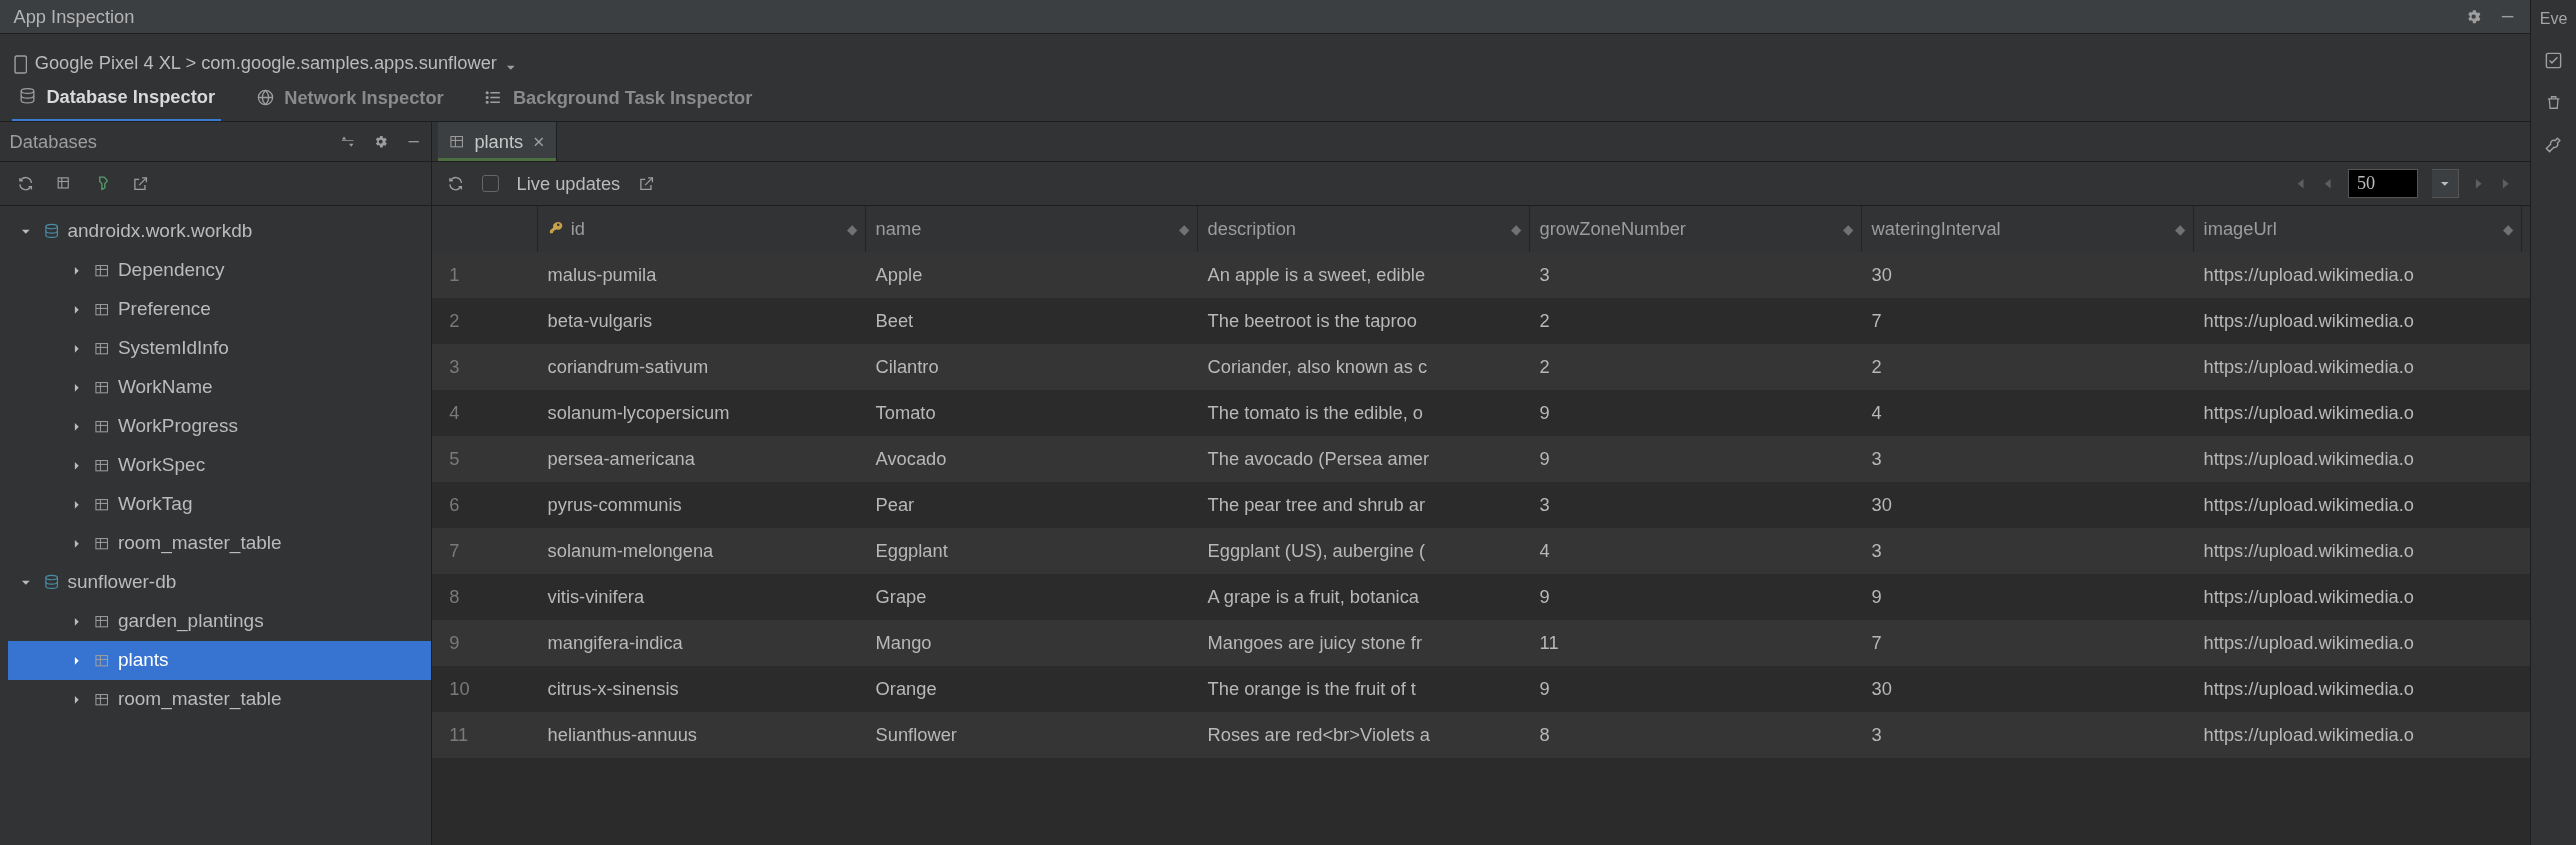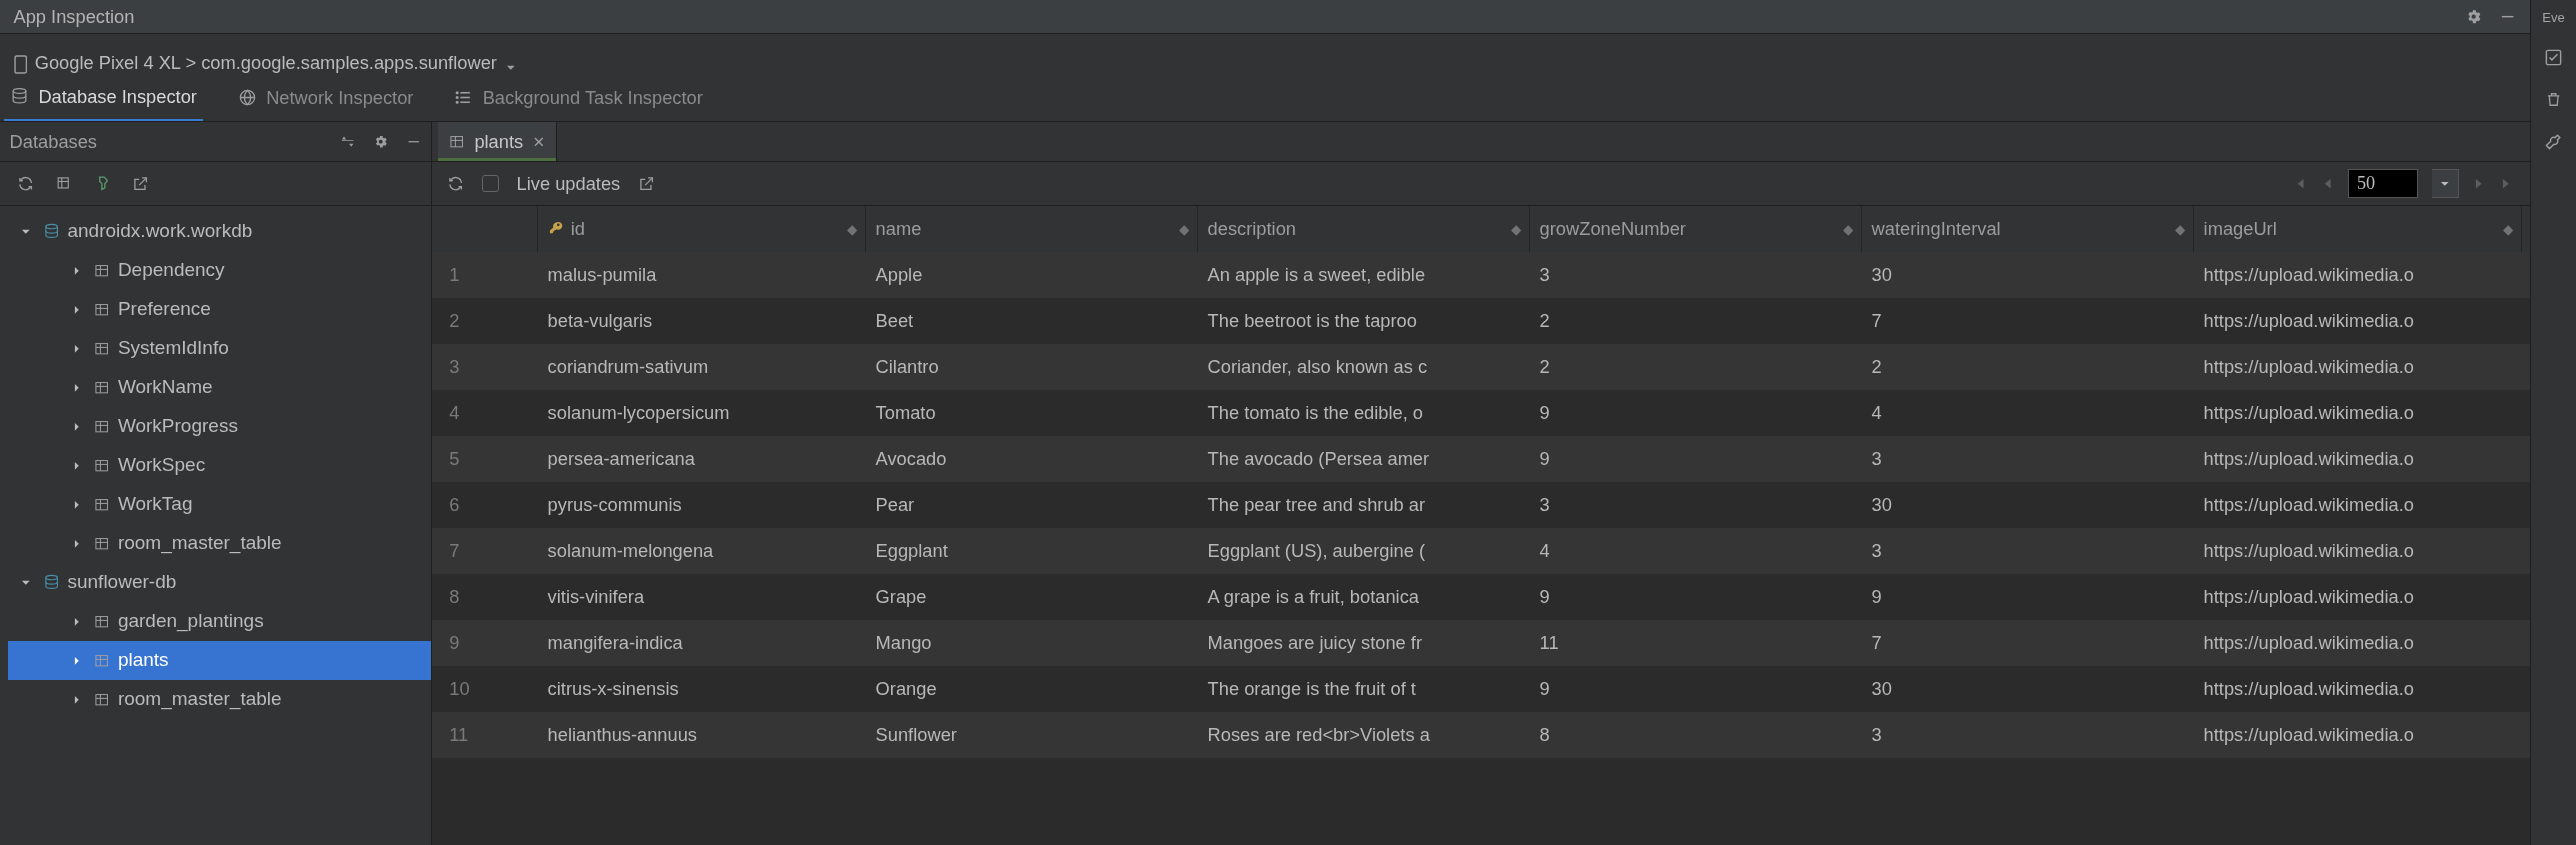--- a/index.html
+++ b/index.html
@@ -14,35 +14,35 @@
     overflow: hidden;
   }
   .main-area { flex: 1; display: flex; flex-direction: column; }
   .right-gutter {
     width: 46px;
     background: #313335;
     border-left: 1px solid #1e1e1e;
     display: flex; flex-direction: column; align-items: center;
     gap: 23px; padding-top: 9.6px;
   }
-  .right-gutter .txt { font-size: 13px; color: #a5a5a5; }
+  .right-gutter .txt { font-size: 16px; color: #a5a5a5; }
   .titlebar {
     background: #3c3f41; height: 34px; display: flex; align-items: center;
     padding: 0 13.5px; font-size: 18.3px; color: #b4b4b4;
     border-bottom: 1px solid #1e1e1e;
     justify-content: space-between;
   }
   .titlebar .right-icons { display:flex; gap: 17.3px; align-items:center;}
   .device-row {
     background: #313335; height: 40px; display: flex; align-items: flex-end;
     padding: 0 13.5px; gap: 7.7px; color: #bbb;
   }
   .tabs-row {
     background: #313335; height: 48px; display: flex; align-items: center;
-    padding: 0 4px; gap: 29px; border-bottom: 1px solid #1e1e1e;
+    padding: 0 12px; gap: 29px; border-bottom: 1px solid #1e1e1e; font-weight: bold;
   }
   .inspector-tab {
     display: flex; align-items: center; gap: 9.6px; height: 100%;
     padding: 0 5.8px; color: #8a8a8a; cursor: pointer;
   }
   .inspector-tab.active { color: #d9d9d9; border-bottom: 2.9px solid #3a7ad1; }
   .body-row { flex: 1; display: flex; min-height: 0; }
   .db-panel {
     width: 432px; background: #313335; display: flex; flex-direction: column;
     border-right: 1px solid #1e1e1e;

